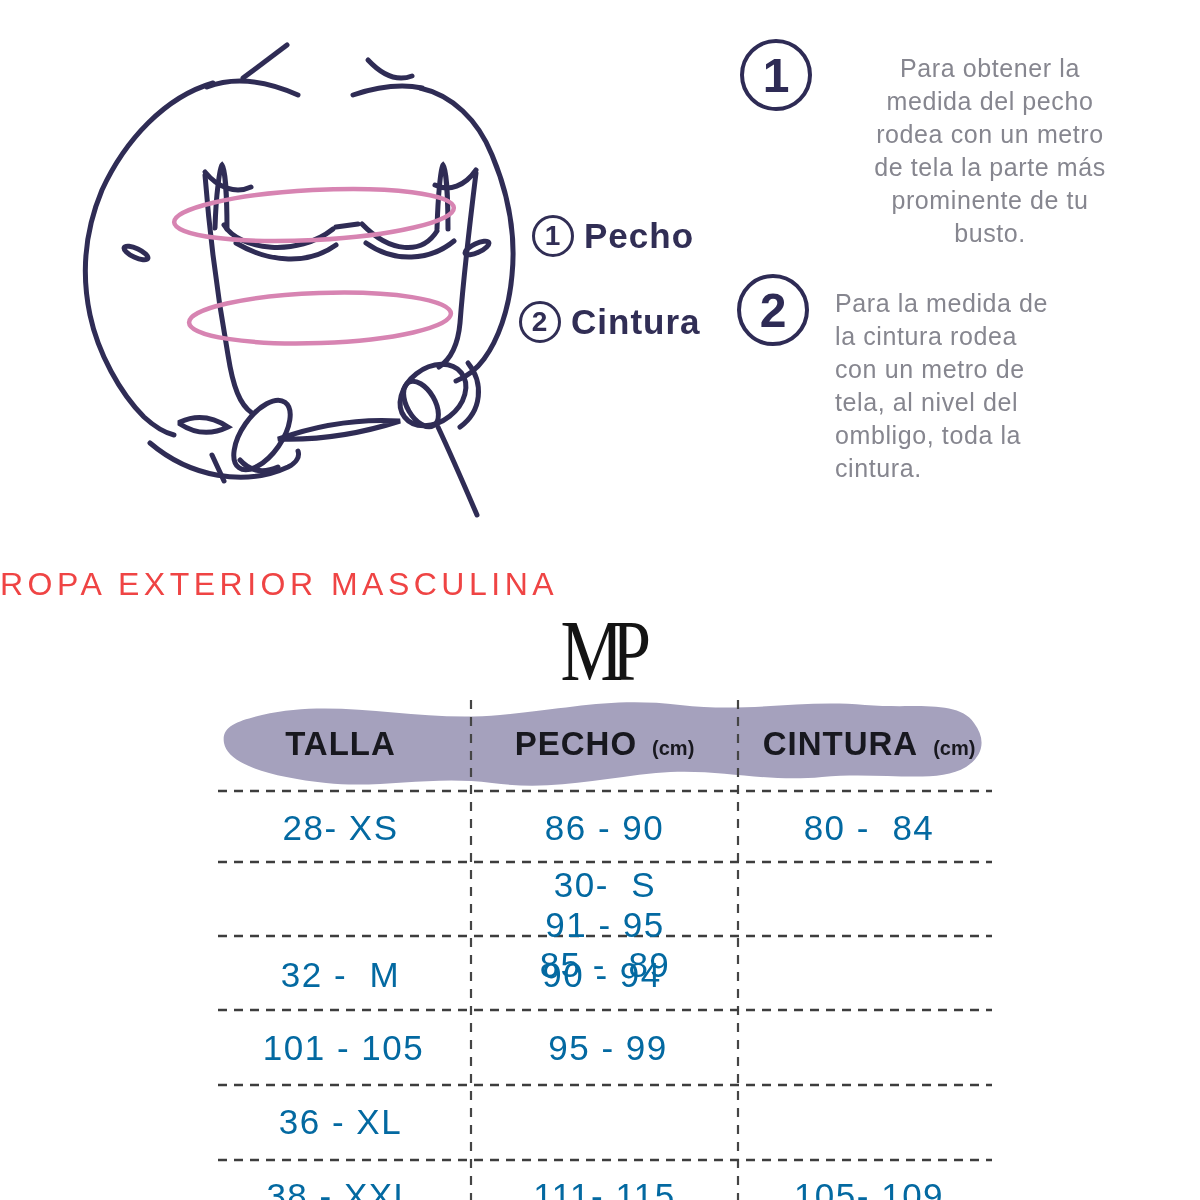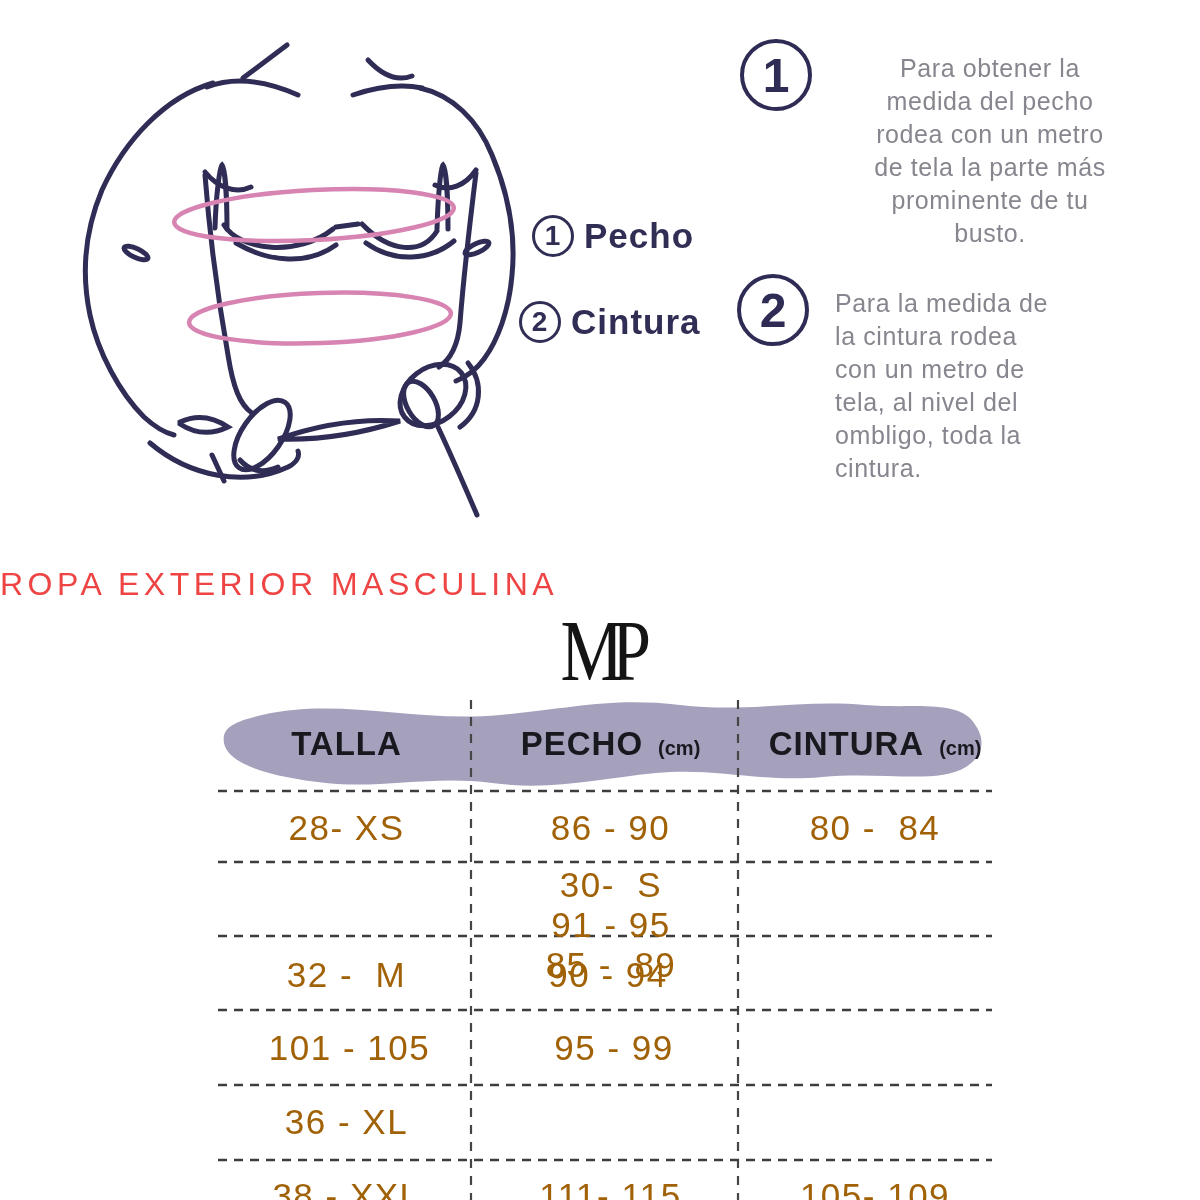--- a/index.html
+++ b/index.html
@@ -49,24 +49,24 @@
   #brand-logo{
     left:0;top:608px;width:1200px;text-align:center;
     font-family:"Liberation Serif", serif;
     font-size:86px;line-height:86px;color:#141414;letter-spacing:-14px;
     transform:scaleX(0.82);
   }
 
   
   #table-svg{left:210px;top:693px;}
   .t-row{
-    left:216px;width:790px;height:72px;display:flex;align-items:center;
+    left:210px;width:790px;height:72px;display:flex;align-items:center;
   }
   .t-cell{box-sizing:border-box;display:flex;align-items:center;justify-content:center;
-    white-space:pre;color:#a16207;font-size:35px;letter-spacing:1.5px;}
+    white-space:pre;color:#0369a1;font-size:35px;letter-spacing:1.5px;}
   .t-cell.c1{width:261px;}
   .t-cell.c2{width:267px;}
   .t-cell.c3{width:262px;}
   #header-row{top:700px;height:88px;}
   .th{font-weight:700;color:#18181f;font-size:33px;letter-spacing:1px;
       display:flex;align-items:baseline;justify-content:center;white-space:pre;}
   .th .unit{font-size:20px;font-weight:700;margin-left:15px;letter-spacing:0;}
   #row-0{top:792px;} #row-1{top:865px;flex-direction:column;} #row-2{top:939px;}
   #row-3{top:1012px;} #row-4{top:1086px;} #row-5{top:1160px;}
 </style>

